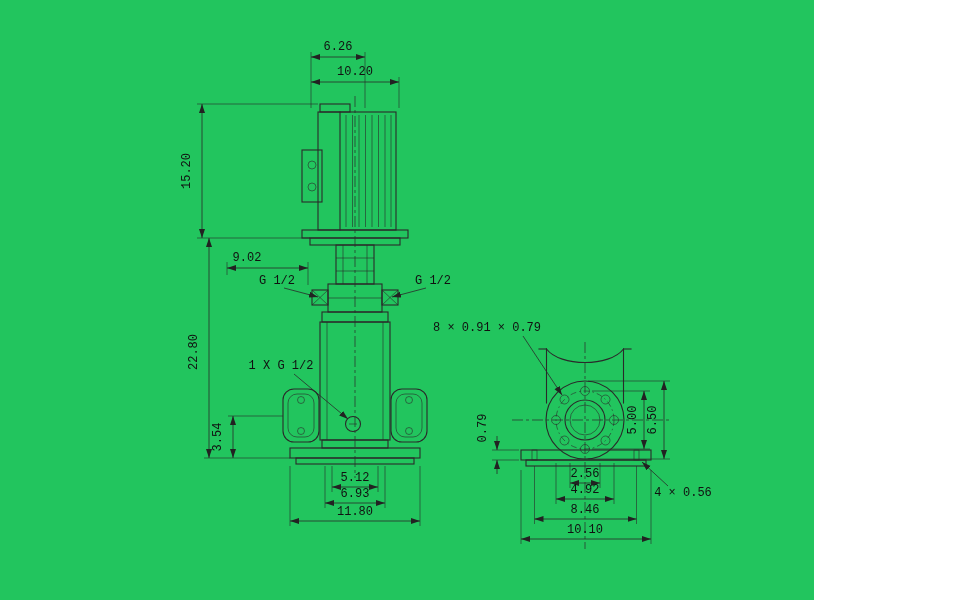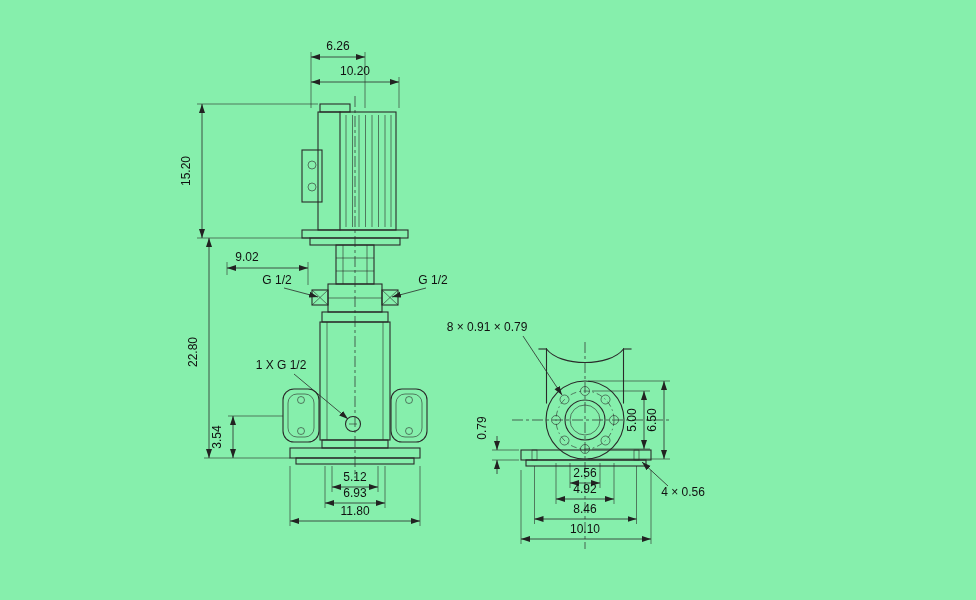--- a/index.html
+++ b/index.html
@@ -1,18 +1,18 @@
 <!DOCTYPE html>
 <html><head>
 <meta charset="utf-8">
 <style>
   html,body { margin:0; padding:0; background:#ffffff; }
   .page {
-    width:976px; height:600px; position:relative; background:#86efac; overflow:hidden;
-    font-family:Liberation Sans, sans-serif;
+    width:814px; height:600px; position:relative; background:#22c55e; overflow:hidden;
+    font-family:Liberation Mono, monospace;
   }
   svg { position:absolute; left:0; top:0; }
   .ln   { stroke:#2a2a2a; stroke-width:1.1; fill:none; stroke-linecap:square; }
   .thin { stroke:#2a2a2a; stroke-width:0.6; fill:none; }
   .dim  { stroke:#2a2a2a; stroke-width:0.8; fill:none; }
   .ext  { stroke:#2a2a2a; stroke-width:0.6; fill:none; }
   .cl   { stroke:#2a2a2a; stroke-width:0.7; fill:none; stroke-dasharray:11 3 3 3; }
   .bc   { stroke:#2a2a2a; stroke-width:0.6; fill:none; stroke-dasharray:6 3 1.5 3; }
   text.dimtxt { font-size:12px; fill:#111; text-anchor:middle; }
 </style>

